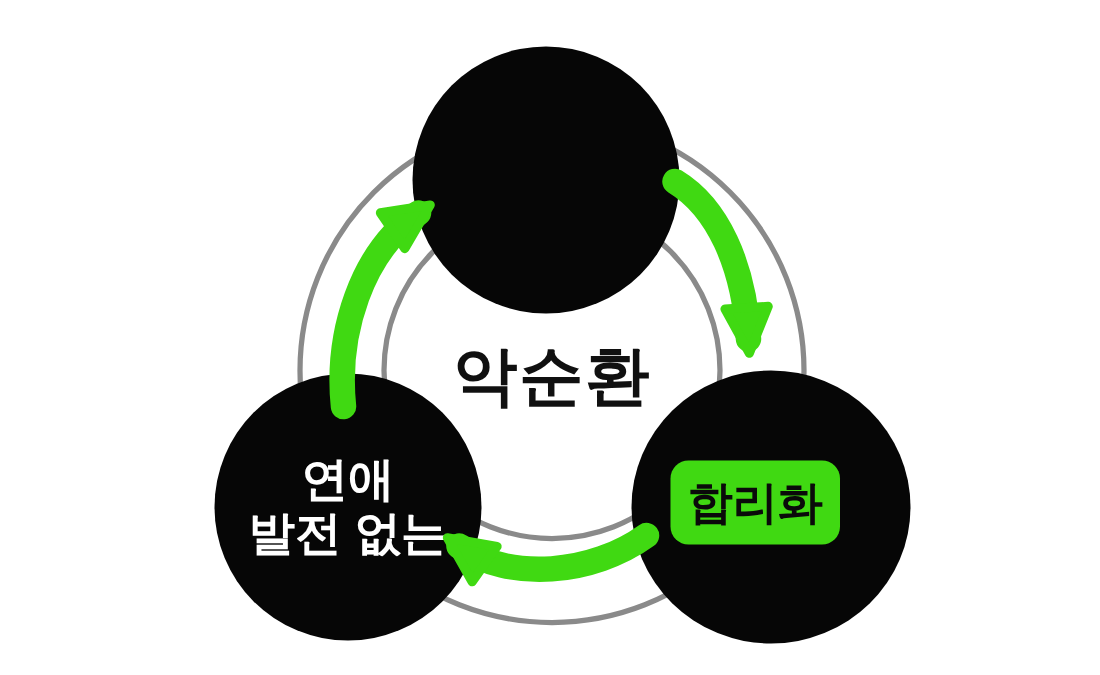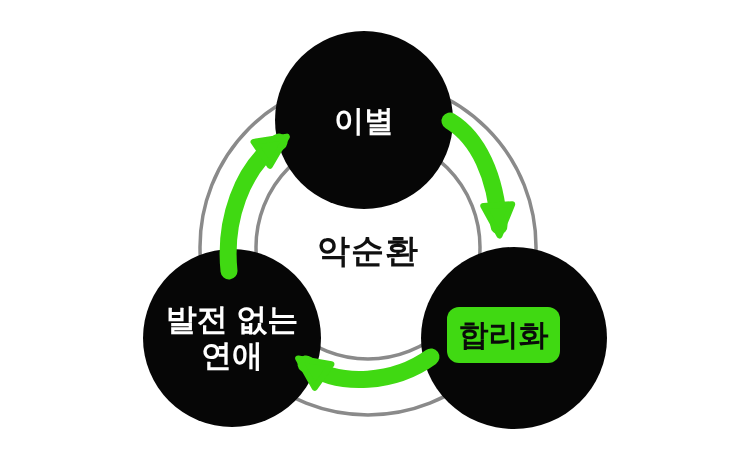--- a/index.html
+++ b/index.html
@@ -45,47 +45,46 @@
     font-size: 30px;
     font-weight: 800;
     color: #0a0a0a;
   }
 
   .center-title {
     position: absolute;
     z-index: 2;
     left: 368px; top: 251px;
     transform: translate(-50%, -50%);
-    font-size: 33px;
+    font-size: 43px;
     font-weight: 800;
     color: #101010;
     letter-spacing: 1px;
     white-space: nowrap;
   }
 </style>
 </head>
 <body>
 
 <div class="stage">
 
   <svg class="layer rings-layer" viewBox="0 0 733 450">
     <circle cx="368" cy="247" r="168" fill="none" stroke="#8a8a8a" stroke-width="3.5"></circle>
     <circle cx="368" cy="247" r="112" fill="none" stroke="#8a8a8a" stroke-width="3.5"></circle>
   </svg>
 
   <div class="node node-top">
     <div class="node-label">
-      <span>이별</span>
     </div>
   </div>
 
   <div class="node node-bl">
     <div class="node-label">
+      <span>연애</span>
       <span>발전 없는</span>
-      <span>연애</span>
     </div>
   </div>
 
   <div class="node node-br"></div>
   <div class="badge">합리화</div>
 
   <div class="center-title">악순환</div>
 
   <svg class="layer arrows-layer" viewBox="0 0 733 450">
     <defs>

